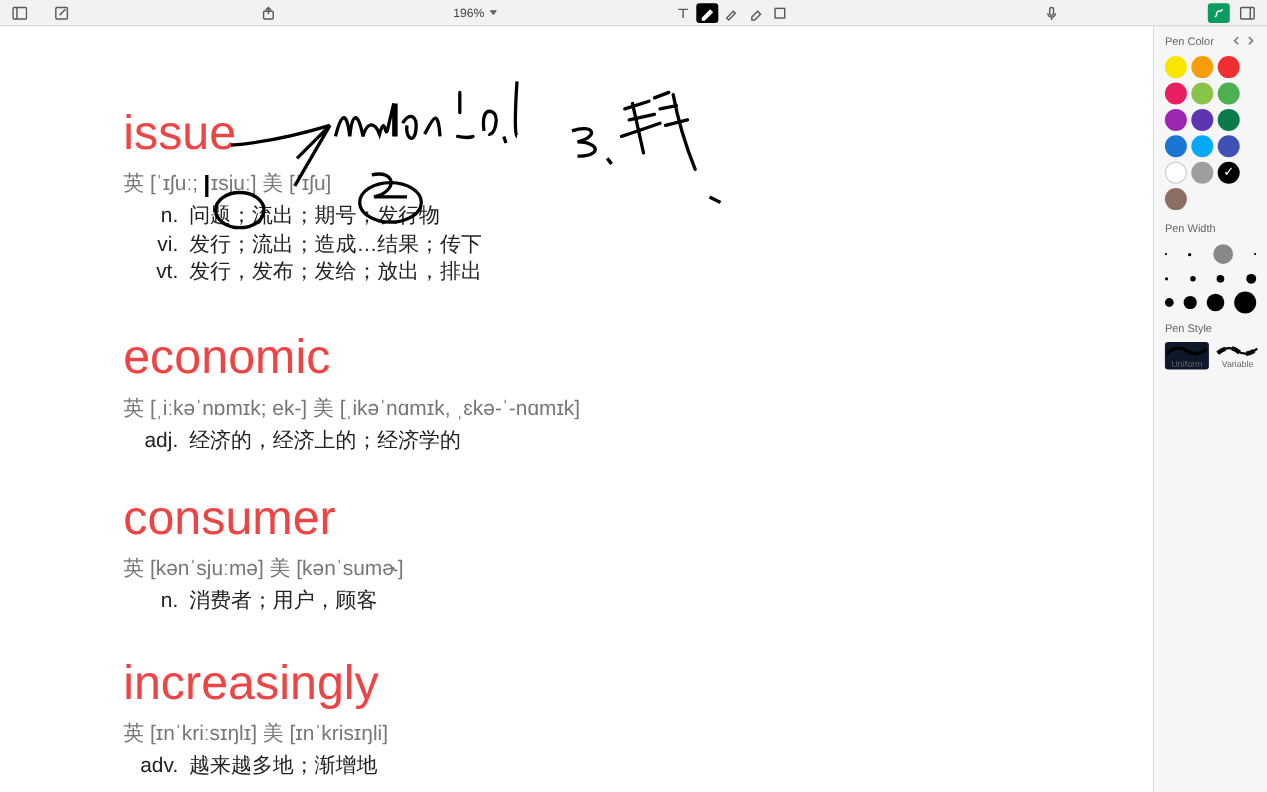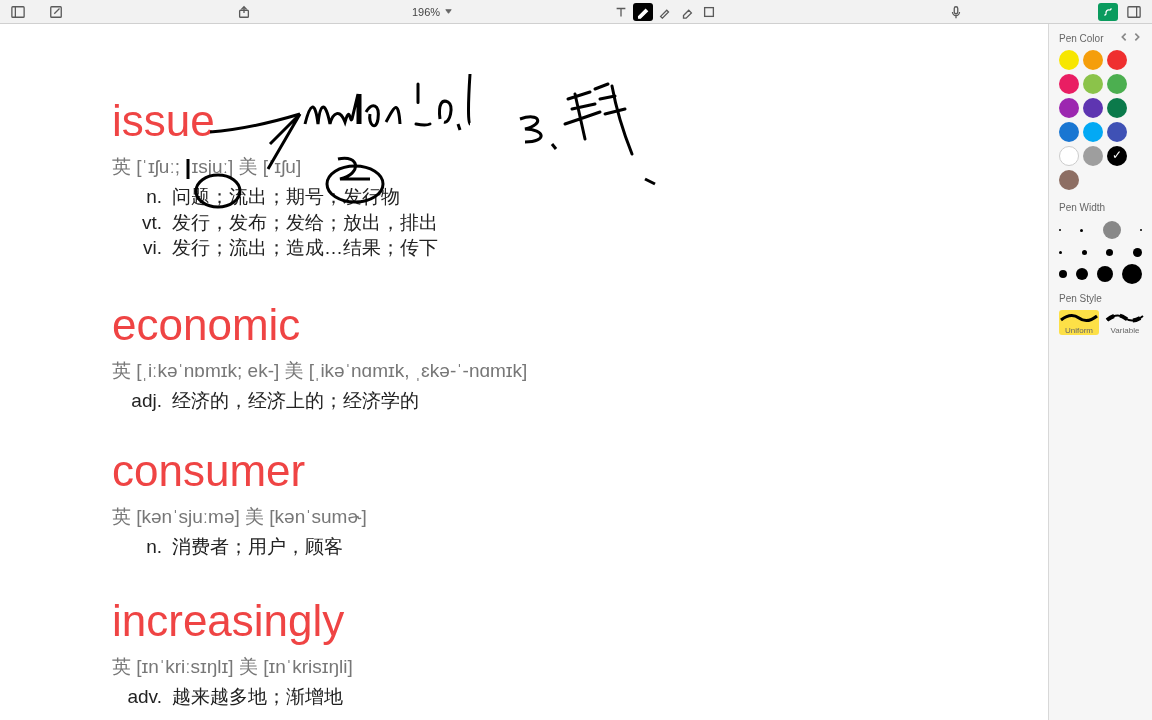--- a/index.html
+++ b/index.html
@@ -31,21 +31,21 @@
 .sw{width:20px;height:20px;border-radius:50%;cursor:pointer;position:relative}
 .sw.sel::after{content:"✓";position:absolute;color:#fff;font-size:12px;left:5px;top:2px}
 .sw.white{border:1px solid #ccc}
 .section-label{font-size:10px;color:#666;margin:8px 0 6px}
 .width-row{display:flex;justify-content:space-between;align-items:center;height:22px}
 .width-dot{border-radius:50%;background:#000}
 .width-row .wd-big{width:18px;height:18px;background:#888;border-radius:50%}
 .style-row{display:flex;gap:6px;margin-top:4px}
 .style-opt{flex:1;text-align:center;font-size:8px;color:#666}
 .style-opt svg{width:40px;height:14px;stroke:#000;fill:none}
-.style-opt.sel{background:#fde047;border-radius:3px}
+.style-opt.sel{background:#0f172a;border-radius:3px}
 </style>
 </head>
 <body>
 
 <div class="toolbar">
   <div class="tb-btn">
       <svg viewBox="0 0 16 16">
         <rect x="1" y="2" width="14" height="12" rx="1"></rect>
         <line x1="5" y1="2" x2="5" y2="14"></line>
       </svg>
@@ -117,22 +117,22 @@
   </div>
 </div>
 
 <div class="content-wrap">
   <div class="canvas">
     <div class="entry" id="entry-0" style="top:72px">
         <div class="hw">issue</div>
         <div class="pron">英  [ˈɪʃuː; ˈɪsjuː] 美  [ˈɪʃu]</div>
         <div class="defs">
           <div><span class="pos">n.</span>问题；流出；期号；发行物</div>
+          <div><span class="pos">vi.</span>发行；流出；造成…结果；传下</div>
           <div><span class="pos">vt.</span>发行，发布；发给；放出，排出</div>
-          <div><span class="pos">vi.</span>发行；流出；造成…结果；传下</div>
         </div>
       </div>
     <div class="entry" id="entry-1" style="top:276px">
         <div class="hw">economic</div>
         <div class="pron">英  [ˌiːkəˈnɒmɪk; ek-] 美  [ˌikəˈnɑmɪk, ˌɛkə-ˈ-nɑmɪk]</div>
         <div class="defs">
           <div><span class="pos">adj.</span>经济的，经济上的；经济学的</div>
         </div>
       </div>
     <div class="entry" id="entry-2" style="top:422px">

